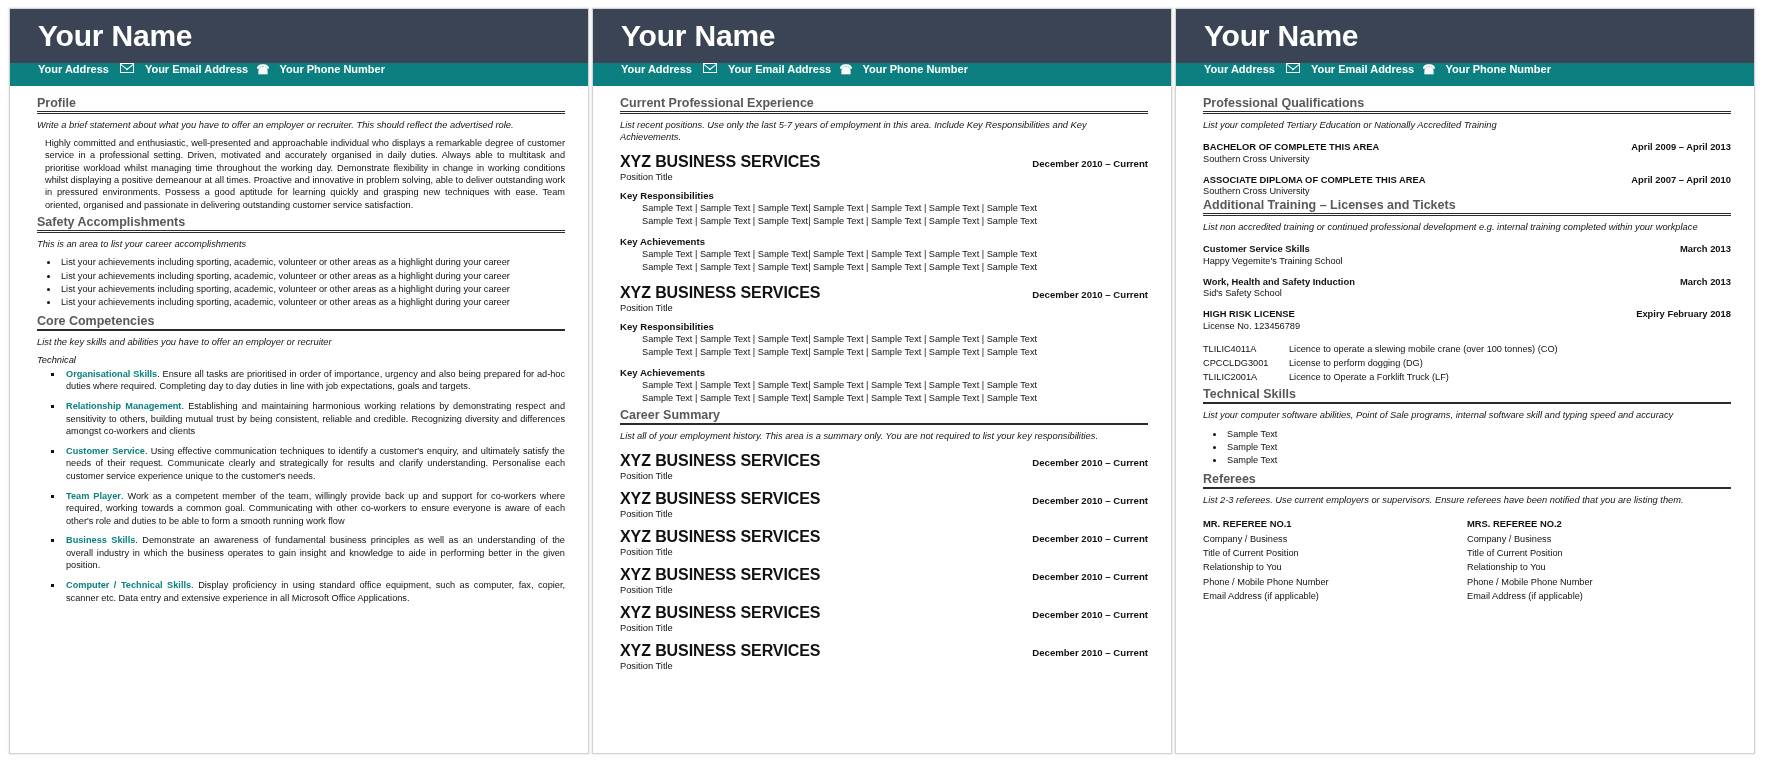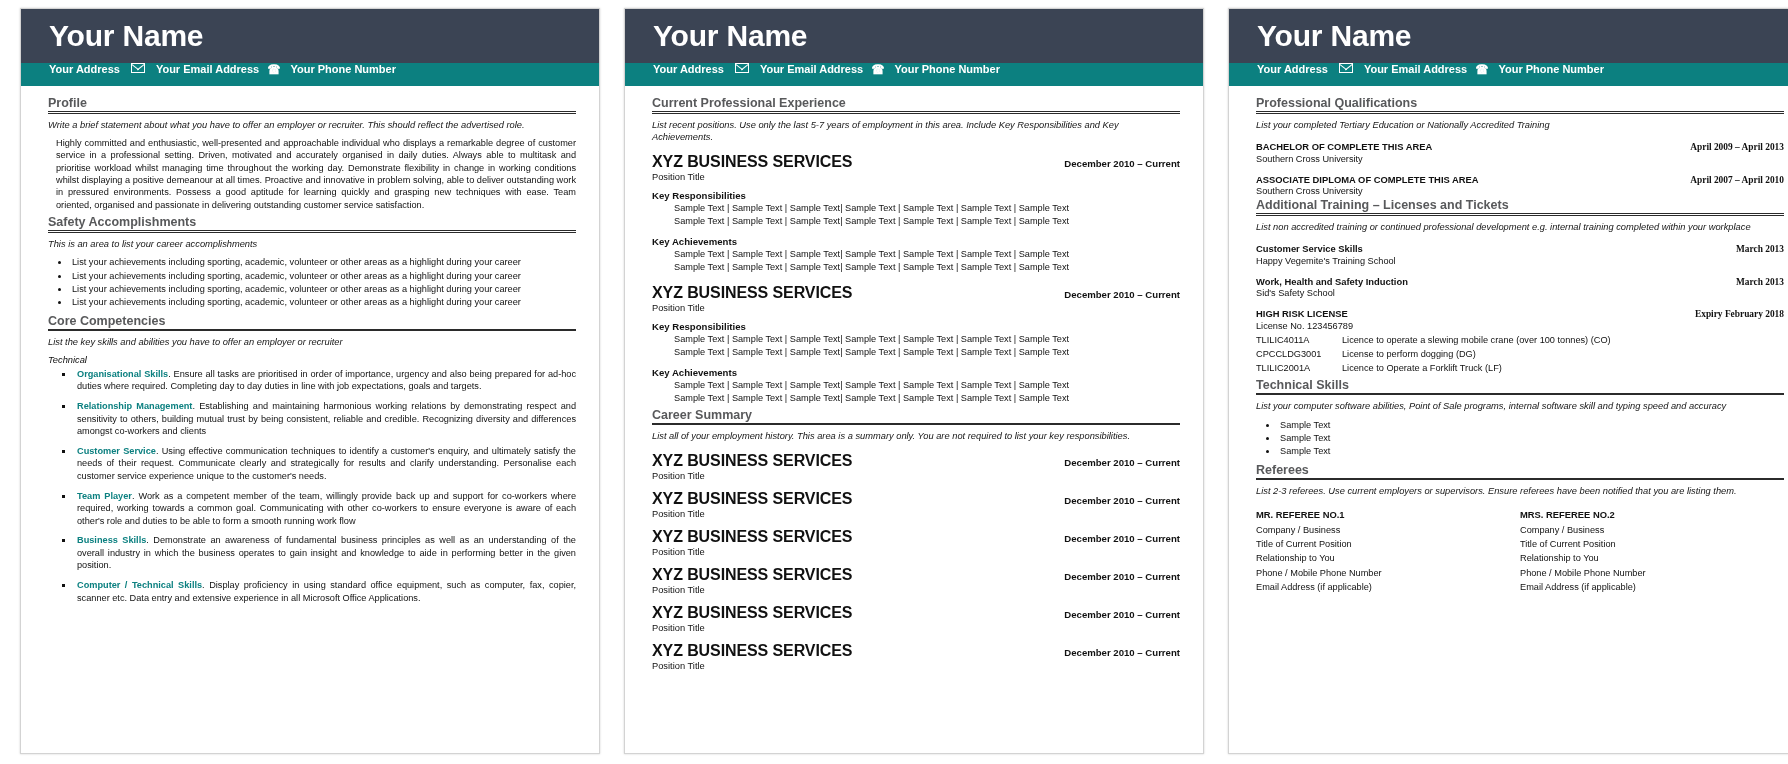--- a/index.html
+++ b/index.html
@@ -8,22 +8,22 @@
     background: #ffffff;
     width: 1788px; height: 764px;
     overflow: hidden;
     font-family: "Liberation Sans", sans-serif;
   }
   .canvas {
     position: relative;
     width: 1788px; height: 764px;
     background: #ffffff;
     display: flex;
-    gap: 24px;
-    padding: 8px 5px 10px 20px;
+    gap: 3px;
+    padding: 8px 5px 10px 9px;
   }
   .page {
     position: relative;
     background: #ffffff;
     border: 1px solid #d3d3d3;
     box-shadow: 0 0 2px rgba(0,0,0,0.18);
     width: 580px;
     height: 746px;
     overflow: hidden;
     flex: 0 0 auto;
@@ -194,25 +194,25 @@
   }
 
   
   .qual-row {
     display: flex;
     justify-content: space-between;
     align-items: baseline;
     margin-top: 10px;
   }
   .qual-name { font-size: 9.4px; font-weight: bold; color: #111; }
-  .qual-date { font-size: 9.4px; font-weight: bold; color: #111; white-space: nowrap; font-family: Liberation Serif, serif; }
+  .qual-date { font-size: 9.4px; font-weight: bold; color: #111; white-space: nowrap; }
   .qual-org { font-size: 9.2px; color: #111; margin-top: 1.5px; }
 
   
-  .lic-table { margin-top: 2px; }
+  .lic-table { margin-top: 11px; }
   .lic-row { display: flex; font-size: 9.2px; color: #111; line-height: 1.55; }
   .lic-code { width: 86px; flex: 0 0 86px; }
   .lic-desc { flex: 1 1 auto; }
 
   
   .ref-grid {
     display: flex;
     margin-top: 11px;
   }
   .ref-col { width: 50%; }

